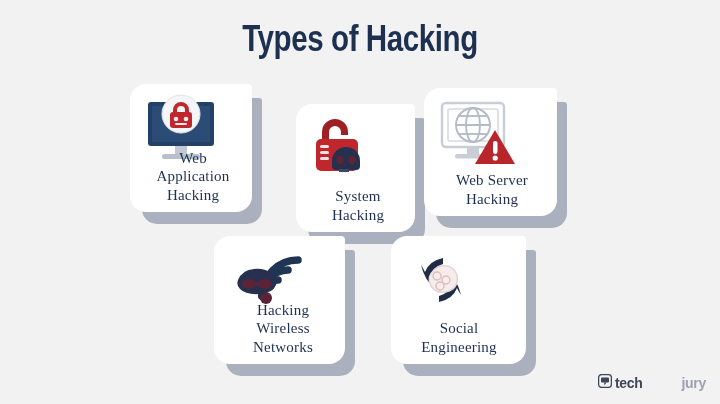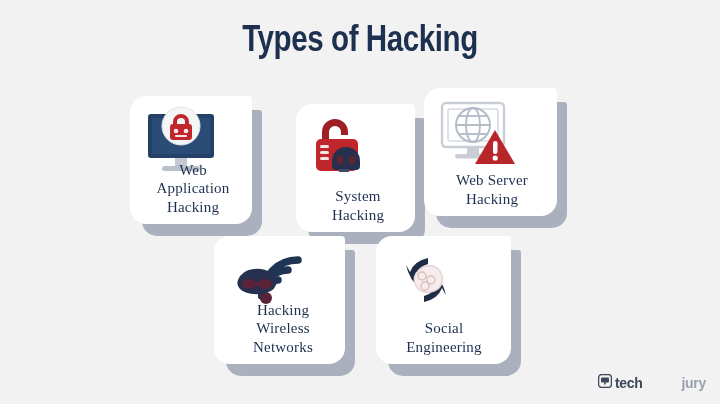--- a/index.html
+++ b/index.html
@@ -54,25 +54,25 @@
     bottom: 8px;
     text-align: center;
     font-family: "Liberation Serif", serif;
     font-size: 15px;
     line-height: 1.22;
     color: #1e3050;
     letter-spacing: 0.2px;
   }
 
   
-  #card-0 { left: 130px; top: 96px;  width: 122px; height: 128px; }
+  #card-0 { left: 130px; top: 84px;  width: 122px; height: 128px; }
   #card-1 { left: 296px; top: 104px;  width: 119px; height: 128px; }
   #card-2 { left: 424px; top: 88px;  width: 133px; height: 128px; }
   #card-3 { left: 214px; top: 236px; width: 131px; height: 128px; }
-  #card-4 { left: 376px; top: 236px; width: 135px; height: 128px; }
+  #card-4 { left: 391px; top: 236px; width: 135px; height: 128px; }
 
   #card-0 .card-label { width: 100px; }
   #card-1 .card-label { width: 96px; }
   #card-2 .card-label { width: 112px; }
   #card-3 .card-label { width: 106px; }
   #card-4 .card-label { width: 116px; }
 
   
   .logo {
     position: absolute;

